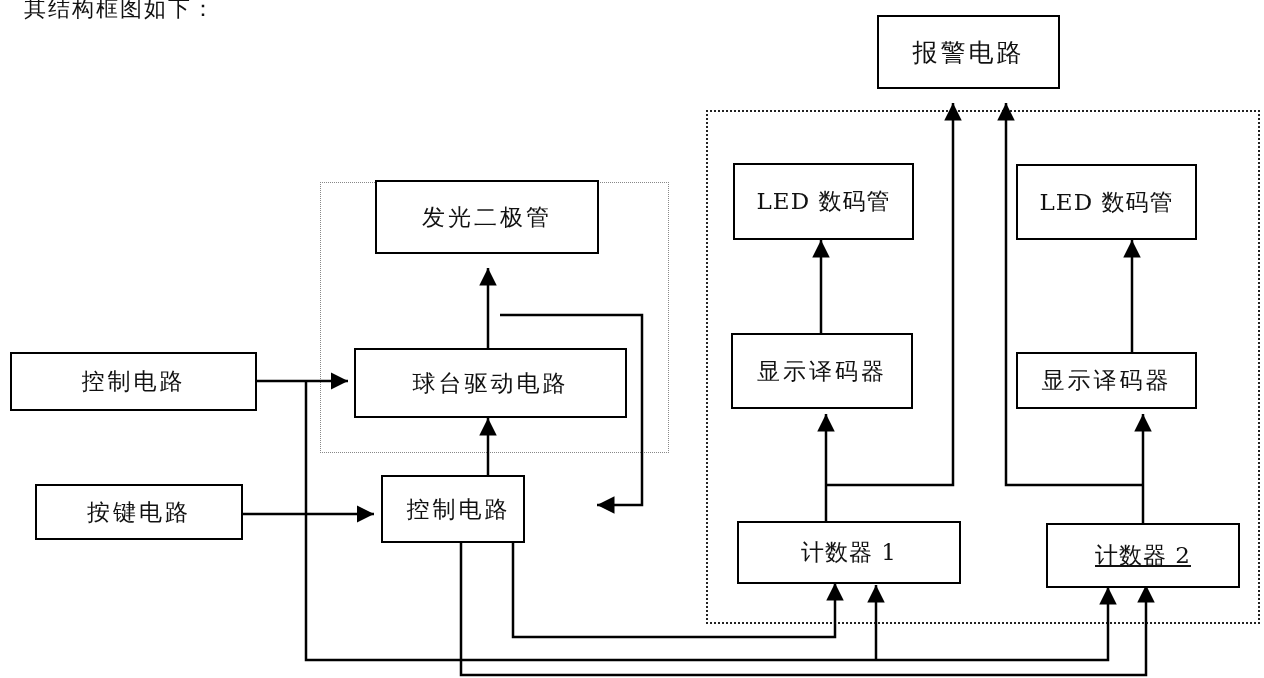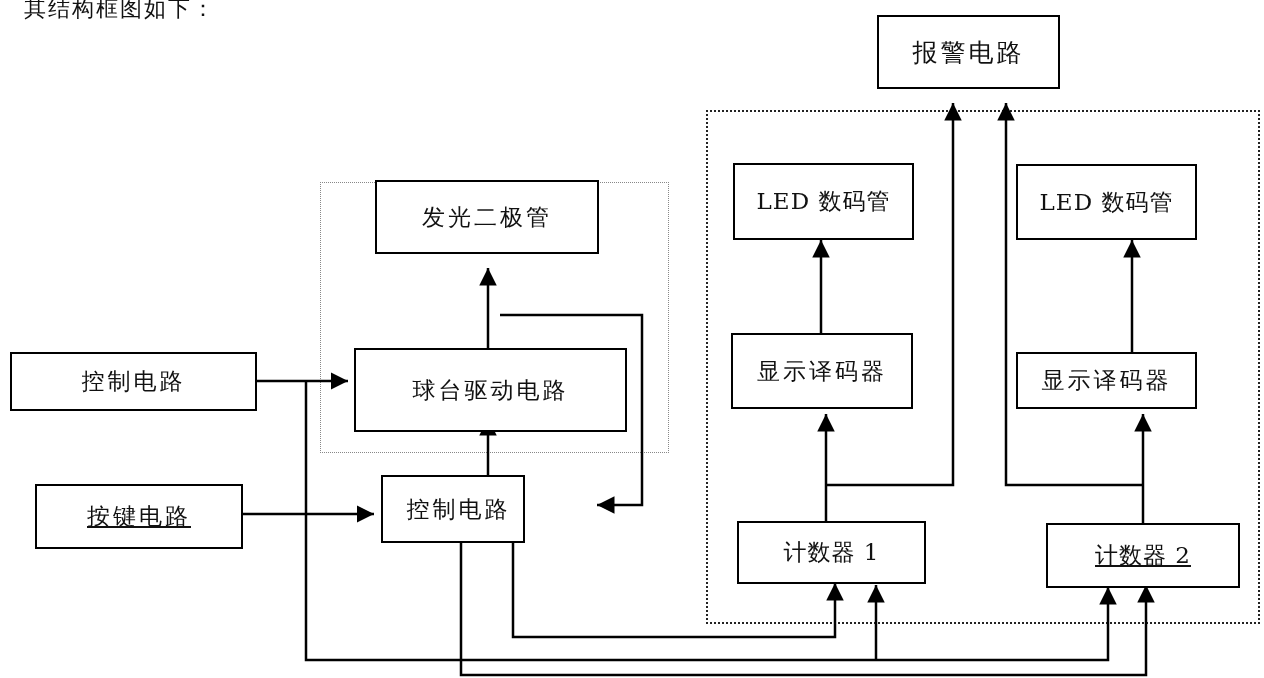--- a/index.html
+++ b/index.html
@@ -58,19 +58,19 @@
 
     <path d="M1132,352 V240" marker-end="url(#ah)"></path>
   </g>
 </svg>
 
 <div class="box" style="left:877px; top:15px; width:183px; height:74px; font-size:25px;">报警电路</div>
 <div class="box" style="left:375px; top:180px; width:224px; height:74px;">发光二极管</div>
 <div class="box" style="left:733px; top:163px; width:181px; height:77px; letter-spacing:1px;">LED 数码管</div>
 <div class="box" style="left:1016px; top:164px; width:181px; height:76px; letter-spacing:1px;">LED 数码管</div>
 <div class="box" style="left:10px; top:352px; width:247px; height:59px;">控制电路</div>
-<div class="box" style="left:354px; top:348px; width:273px; height:84px;">球台驱动电路</div>
+<div class="box" style="left:354px; top:348px; width:273px; height:70px;">球台驱动电路</div>
 <div class="box" style="left:731px; top:333px; width:182px; height:76px;">显示译码器</div>
 <div class="box" style="left:1016px; top:352px; width:181px; height:57px;">显示译码器</div>
-<div class="box" style="left:35px; top:484px; width:208px; height:65px;text-decoration:underline;">按键电路</div>
+<div class="box" style="left:35px; top:484px; width:208px; height:56px;">按键电路</div>
 <div class="box" style="left:381px; top:475px; width:144px; height:68px;padding-left:11px;">控制电路</div>
-<div class="box" style="left: 737px; top: 521px; width: 189px; height: 63px; letter-spacing: 1px; position: absolute;">计数器 1</div>
+<div class="box" style="left: 737px; top: 521px; width: 224px; height: 63px; letter-spacing: 1px; position: absolute;">计数器 1</div>
 <div class="box" style="left:1046px; top:523px; width:194px; height:65px; letter-spacing:1px;text-decoration:underline;">计数器 2</div>
 
 </body></html>

